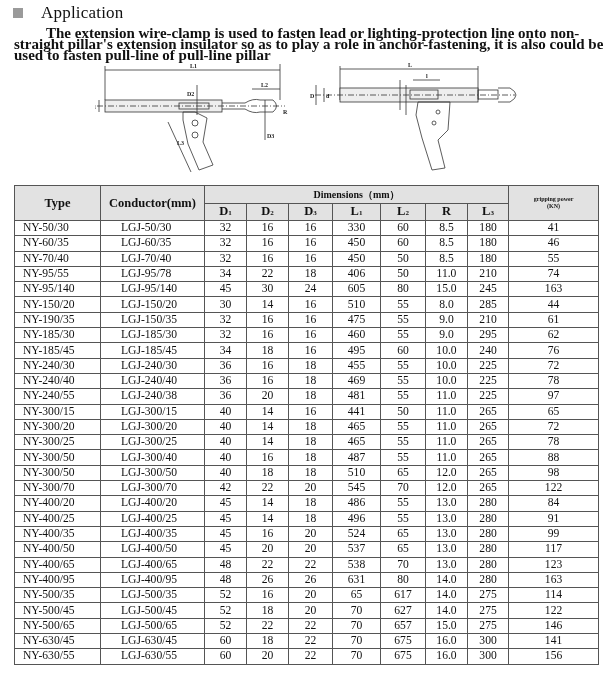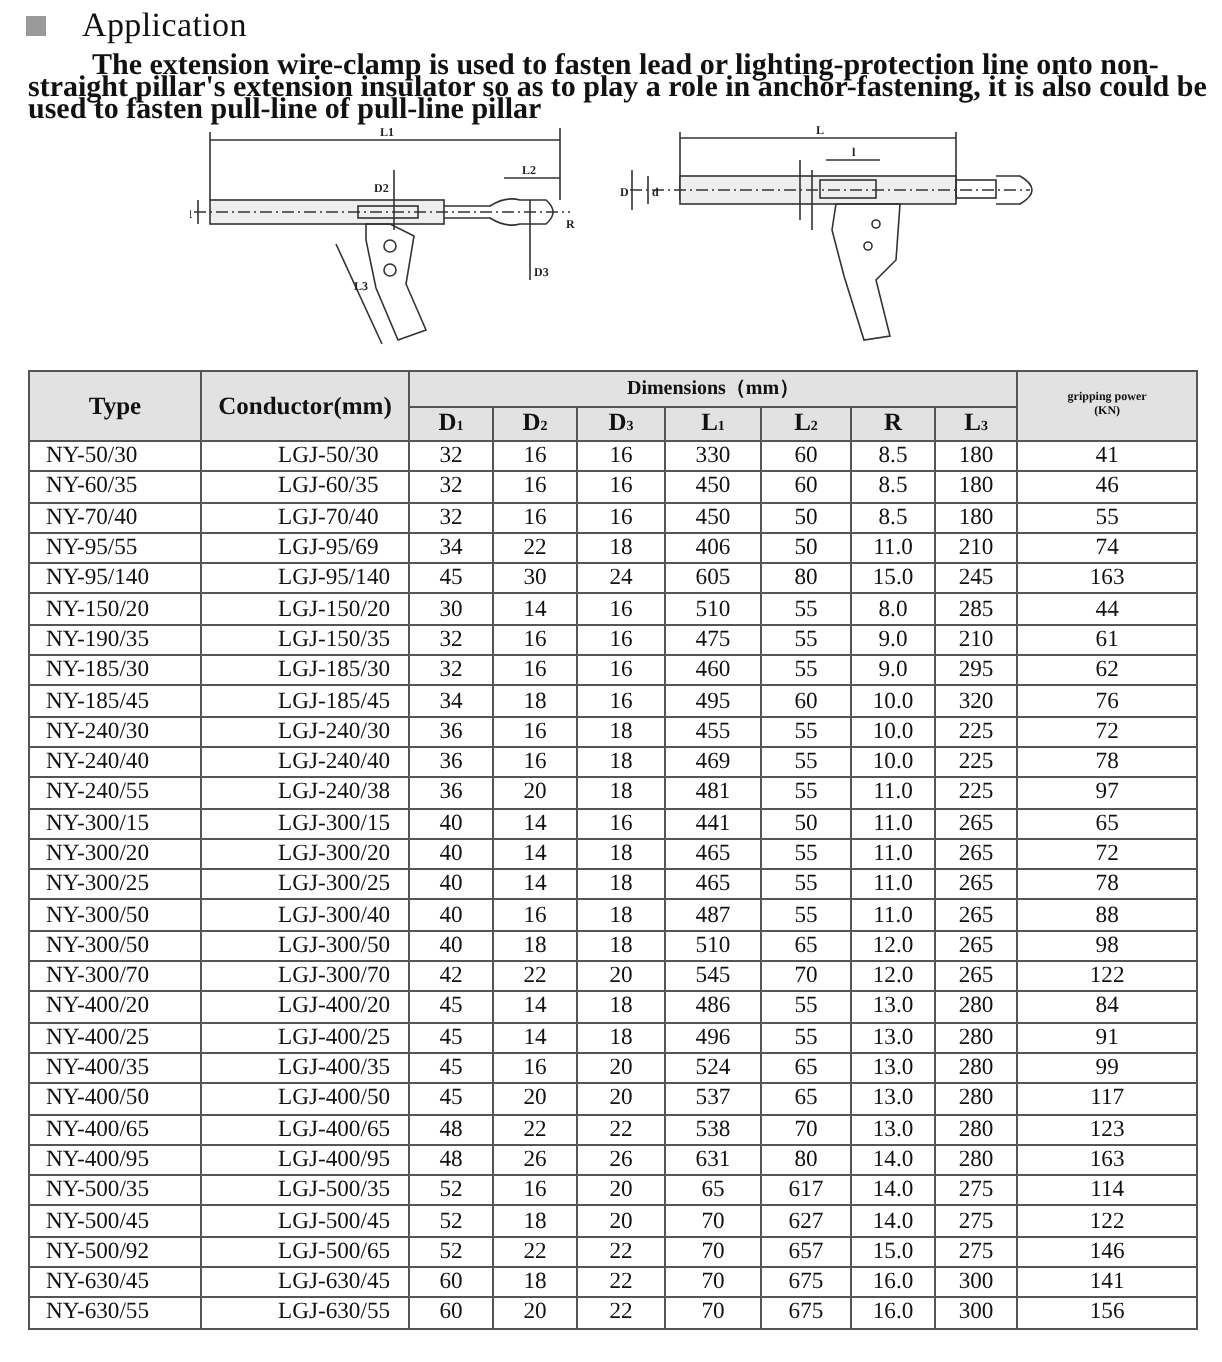--- a/index.html
+++ b/index.html
@@ -10,21 +10,21 @@
   .para { position: absolute; left: 14px; top: 28px; width: 590px; font-size: 15px; font-weight: bold; line-height: 11px; text-indent: 32px; }
   .fig { position: absolute; }
   table { position: absolute; left: 14px; top: 185px; border-collapse: collapse; table-layout: fixed; width: 584px; }
   td, th { border: 1px solid #555; padding: 0; text-align: center; font-size: 11.6px; line-height: 14px; height: 14.3px; white-space: nowrap; overflow: hidden; }
   th { background: #e2e2e2; font-weight: bold; }
   th.h1 { height: 17px; font-size: 10px; }
   th.h2 { height: 16px; font-size: 12.5px; }
   th.big { font-size: 12.5px; margin-top: 16px; }
   th.grip { font-size: 6px; line-height: 7px; font-weight: bold; }
   td.type { text-align: left; padding-left: 8px; }
-  td.cond { text-align: left; padding-left: 38px; }
+  td.cond { text-align: left; padding-left: 20px; }
   sub { font-size: 7px; vertical-align: baseline; position: relative; top: 0px; }
 </style>
 </head>
 <body>
 
 <div class="section-head">
   <div class="bullet"></div>
   <div class="title">Application</div>
 </div>
 <div class="para">The extension wire-clamp is used to fasten lead or lighting-protection line onto non-straight pillar's extension insulator so as to play a role in anchor-fastening, it is also could be used to fasten pull-line of pull-line pillar</div>
@@ -150,21 +150,21 @@
         <td>16</td>
         <td>16</td>
         <td>450</td>
         <td>50</td>
         <td>8.5</td>
         <td>180</td>
         <td>55</td>
       </tr>
       <tr>
         <td class="type">NY-95/55</td>
-        <td class="cond">LGJ-95/69</td>
+        <td class="cond">LGJ-95/78</td>
         <td>34</td>
         <td>22</td>
         <td>18</td>
         <td>406</td>
         <td>50</td>
         <td>11.0</td>
         <td>210</td>
         <td>74</td>
       </tr>
       <tr>
@@ -217,21 +217,21 @@
       </tr>
       <tr>
         <td class="type">NY-185/45</td>
         <td class="cond">LGJ-185/45</td>
         <td>34</td>
         <td>18</td>
         <td>16</td>
         <td>495</td>
         <td>60</td>
         <td>10.0</td>
-        <td>320</td>
+        <td>240</td>
         <td>76</td>
       </tr>
       <tr>
         <td class="type">NY-240/30</td>
         <td class="cond">LGJ-240/30</td>
         <td>36</td>
         <td>16</td>
         <td>18</td>
         <td>455</td>
         <td>55</td>
@@ -425,21 +425,21 @@
         <td>52</td>
         <td>18</td>
         <td>20</td>
         <td>70</td>
         <td>627</td>
         <td>14.0</td>
         <td>275</td>
         <td>122</td>
       </tr>
       <tr>
-        <td class="type">NY-500/92</td>
+        <td class="type">NY-500/65</td>
         <td class="cond">LGJ-500/65</td>
         <td>52</td>
         <td>22</td>
         <td>22</td>
         <td>70</td>
         <td>657</td>
         <td>15.0</td>
         <td>275</td>
         <td>146</td>
       </tr>

